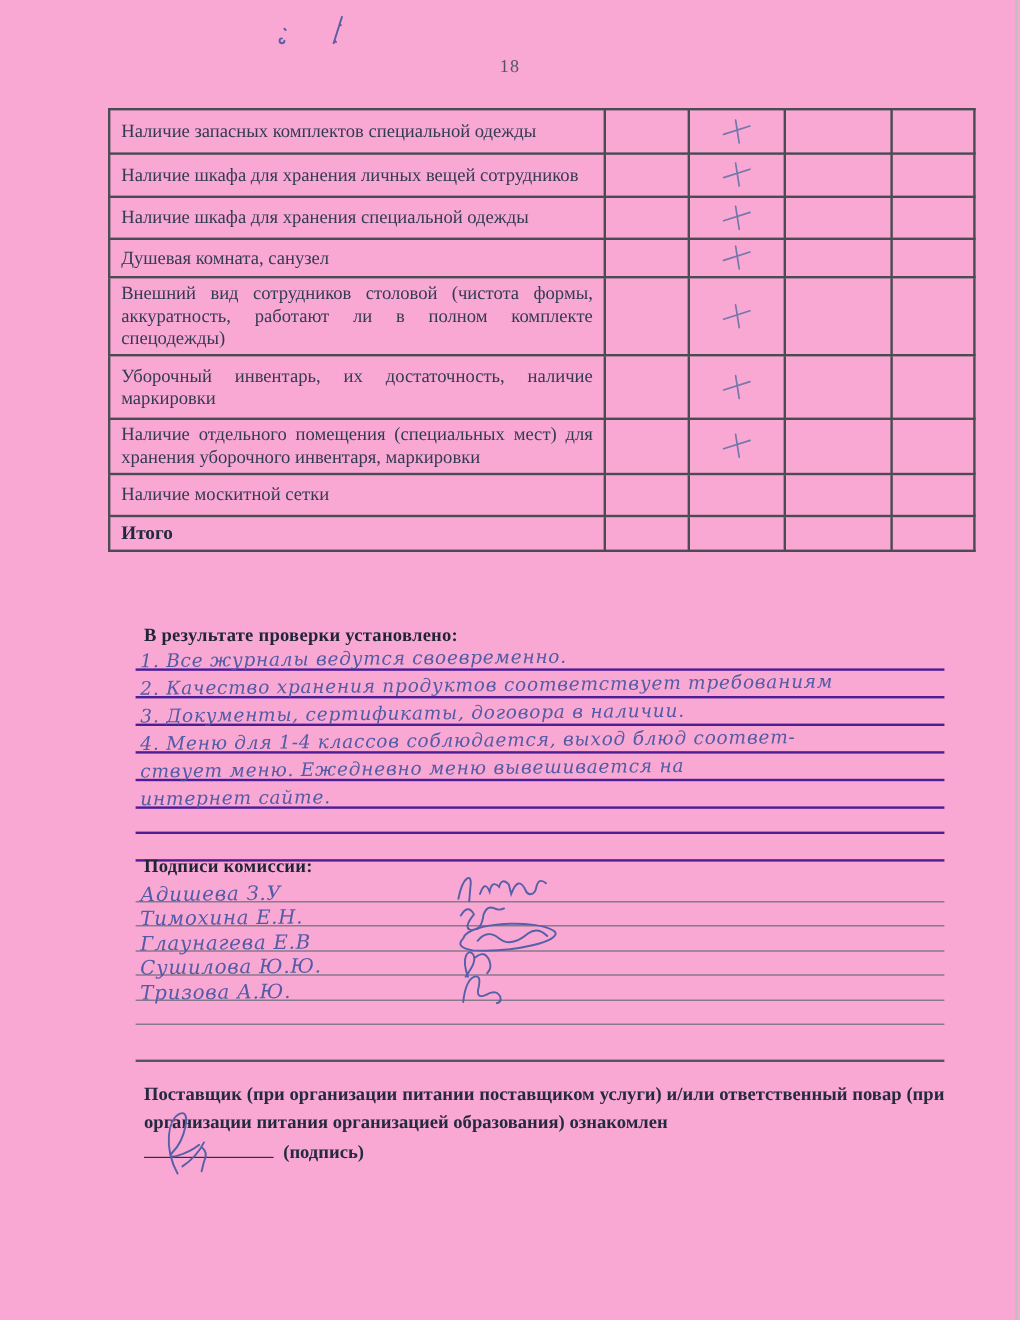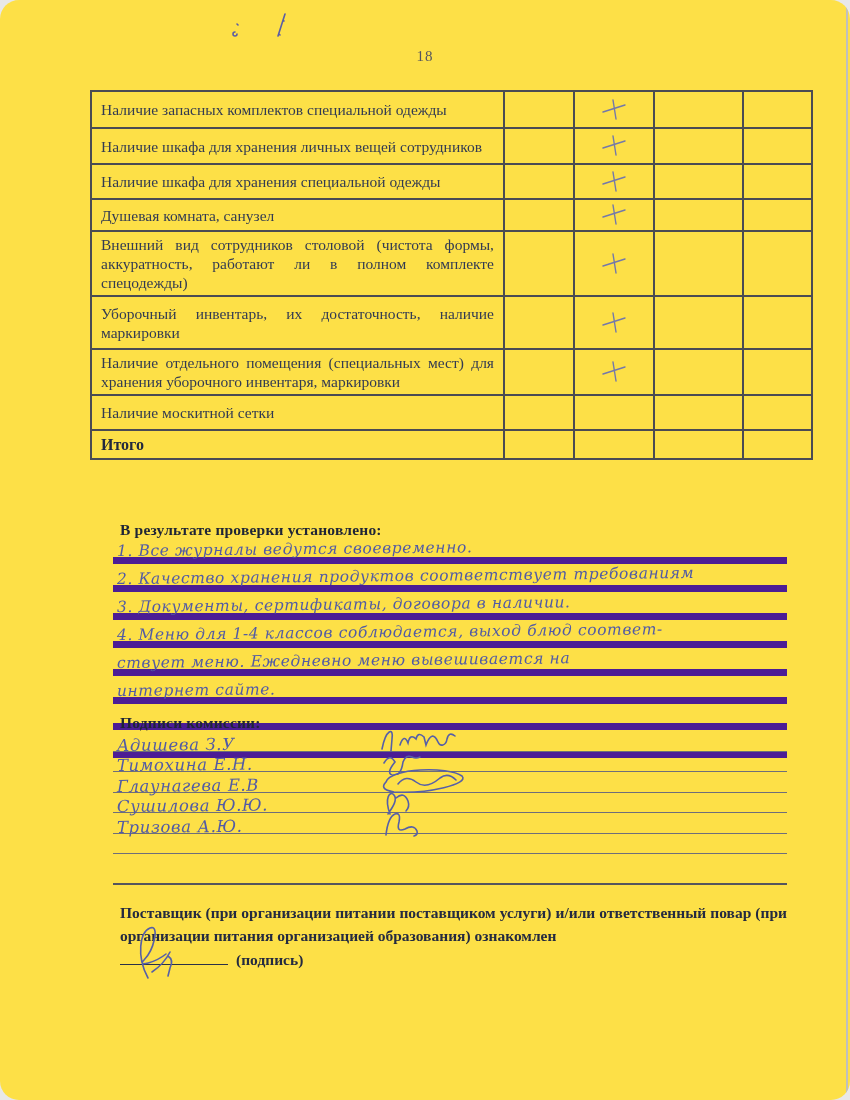--- a/index.html
+++ b/index.html
@@ -1,24 +1,23 @@
 <!DOCTYPE html>
 <html><head>
 <meta charset="utf-8">
 <style>
   html,body{margin:0;padding:0;background:#e8e8e8;}
   .page{
     position:relative;
     width:850px;height:1100px;
-    background:#fde047;
+    background:#f9a8d4;
     font-family:"Liberation Serif", serif;
     color:#343a4e;
     overflow:hidden;
     margin:0 auto;
-    border-radius:19px;
   }
   .scan-edge-right{
     position:absolute;right:2px;top:0;width:2px;height:1100px;
     background:#bfbfbf;
   }
   .ink-marks{position:absolute;left:225px;top:8px;}
   .page-number{
     position:absolute;top:48px;left:0;width:850px;
     text-align:center;font-size:15px;color:#55555f;letter-spacing:1px;
   }
@@ -38,21 +37,21 @@
   td.desc.single span{text-align:left;}
   td.cell{text-align:center;padding:0;}
   tr.total td{font-weight:bold;font-size:16px;color:#22283e;}
   .plus{display:inline-block;vertical-align:middle;}
   .section-heading{
     font-weight:bold;font-size:15.5px;color:#1f2536;letter-spacing:0.2px;
   }
   .results-heading{position:absolute;left:120px;top:521px;}
   .hand-rows{position:absolute;left:113px;width:674px;}
   .results-lines{top:536px;}
-  .hand-row{position:relative;height:21px;border-bottom:7px solid #4c1d95;}
+  .hand-row{position:relative;height:21px;border-bottom:2px solid #4c1d95;}
   .hand-row.gap{margin-top:-2px;}
   .hand{
     position:absolute;bottom:-3px;left:4px;white-space:nowrap;
     font-family:"DejaVu Serif", serif;
     font-style:italic;
     font-size:15.5px;
     color:#525ba5;
     letter-spacing:0.6px;
     transform:rotate(-0.6deg);
     transform-origin:left bottom;

